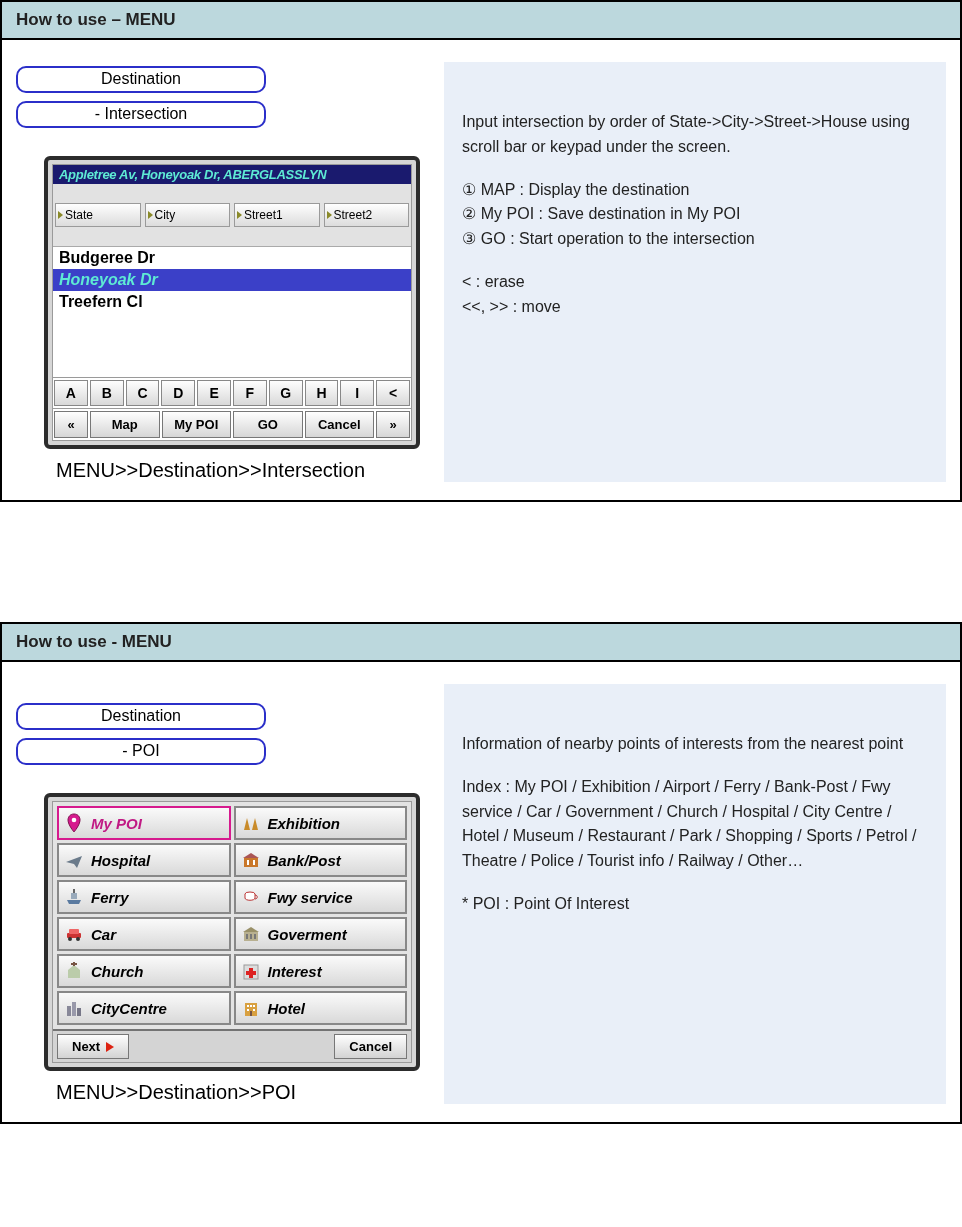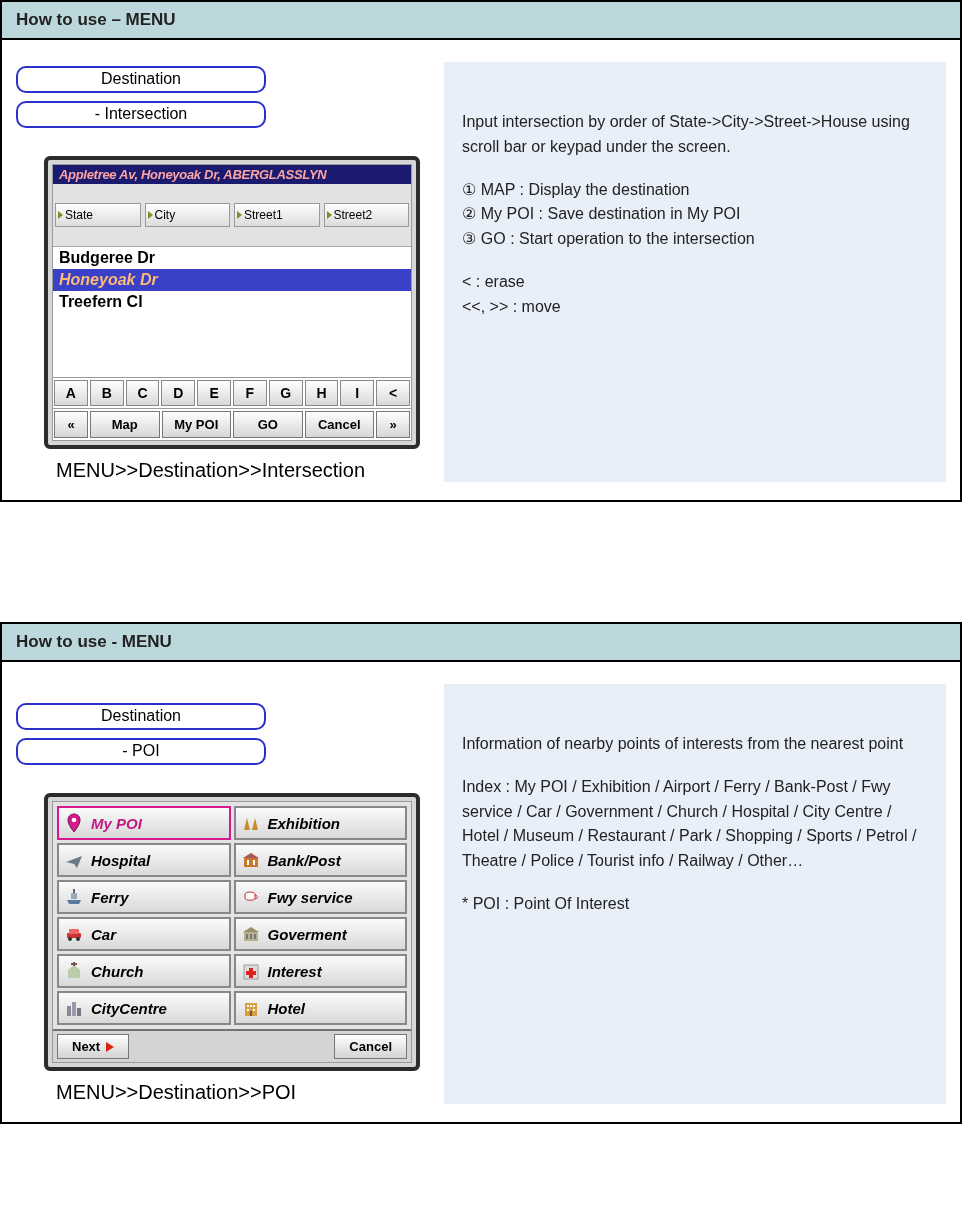--- a/index.html
+++ b/index.html
@@ -61,21 +61,21 @@
     background: #d6d6d6;
     padding: 4px;
   }
   .gps-inner {
     border: 1px solid #9a9a9a;
     background: #fff;
     width: 360px;
   }
   .gps-topbar {
     background: #1a1a6e;
-    color: #fca5a5;
+    color: #5eead4;
     font-weight: bold;
     font-size: 13px;
     padding: 2px 6px;
     font-style: italic;
     letter-spacing: -0.3px;
   }
   .gps-tabs {
     display: flex;
     background: #e2e2e2;
     border-bottom: 1px solid #aaa;
@@ -109,21 +109,21 @@
     font-weight: bold;
     font-size: 16px;
     overflow: hidden;
   }
   .gps-list-item {
     padding: 2px 6px;
     border-bottom: 0;
   }
   .gps-list-item.selected {
     background: #3b40c8;
-    color: #fdba74;
+    color: #5eead4;
     font-style: italic;
   }
   .gps-keyrow {
     display: flex;
     border-top: 1px solid #9a9a9a;
   }
   .gps-key {
     flex: 1;
     border: 1px solid #888;
     margin: 2px 1px;

